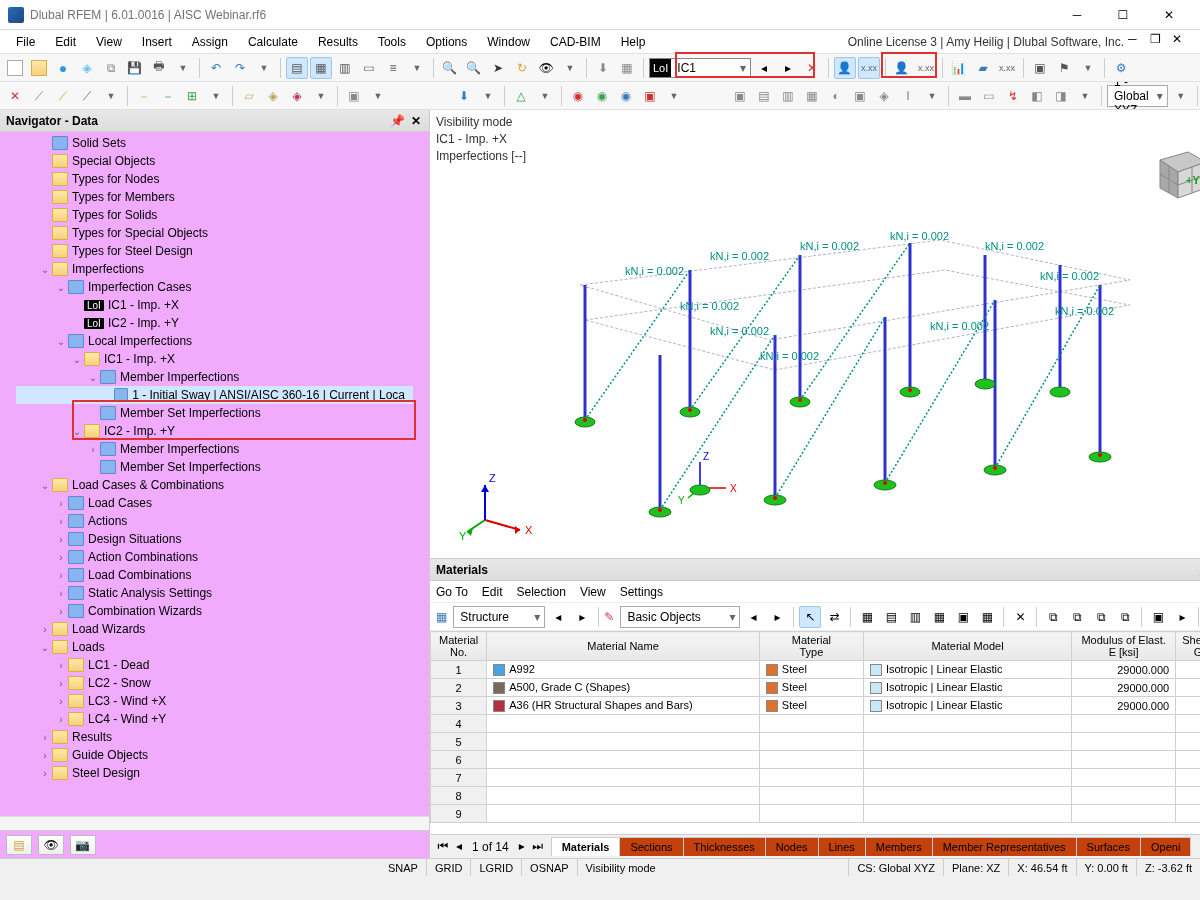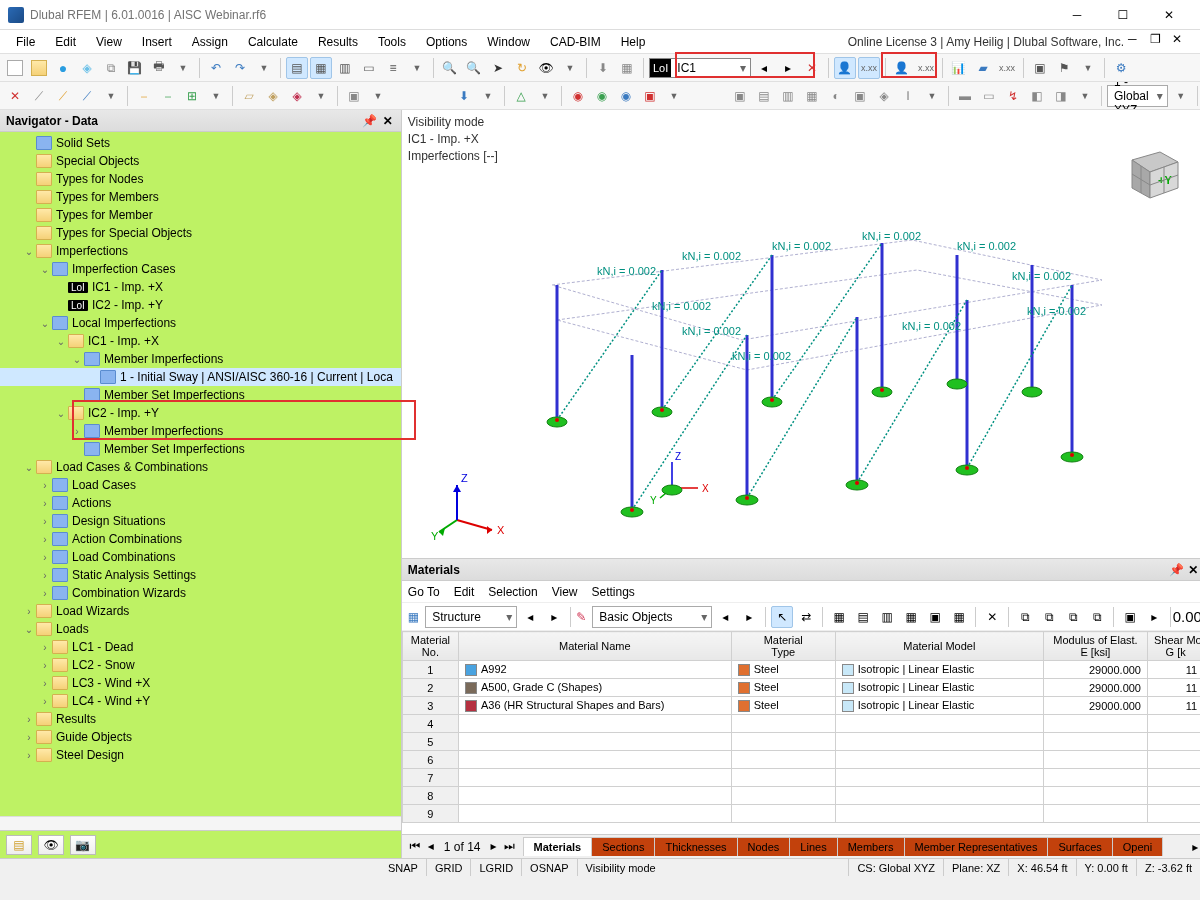--- a/index.html
+++ b/index.html
@@ -10,25 +10,25 @@
 .titlebar .winbtn { width: 46px; height: 30px; display: flex; align-items: center; justify-content: center; cursor: pointer; }
 .menubar { height: 24px; background: #fff; display: flex; align-items: center; padding: 0 6px; border-bottom: 1px solid #e0e0e0; }
 .menubar .menu-item { padding: 3px 10px; cursor: pointer; }
 .menubar .right-info { margin-left: auto; color: #333; padding-right: 4px; }
 .toolbar-row { height: 28px; background: #f7f7f7; border-bottom: 1px solid #e0e0e0; display: flex; align-items: center; padding: 0 4px; gap: 2px; overflow: hidden; }
 .tb-btn { width: 22px; height: 22px; border: 1px solid transparent; display: flex; align-items: center; justify-content: center; cursor: pointer; border-radius: 2px; flex-shrink: 0; }
 .tb-sep { width: 1px; height: 20px; background: #ccc; margin: 0 3px; flex-shrink: 0; }
 .tb-glyph { width: 16px; height: 16px; display: inline-block; }
 .highlight-red { border: 2px solid #e03030; position: absolute; pointer-events: none; z-index: 100; }
 .main-area { display: flex; height: calc(900px - 30px - 24px - 28px - 28px - 24px - 18px); }
-.navigator { width: 430px; background: #bef264; border-right: 1px solid #ccc; display: flex; flex-direction: column; }
+.navigator { width: 430px; background: #f0abfc; border-right: 1px solid #ccc; display: flex; flex-direction: column; }
 .panel-header { background: linear-gradient(#e8e8e8,#dcdcdc); height: 22px; display: flex; align-items: center; padding: 0 6px; font-weight: 600; border-bottom: 1px solid #ccc; }
 .panel-header .panel-btns { margin-left: auto; display: flex; gap: 4px; }
 .panel-header .pb { width: 14px; height: 14px; cursor: pointer; display:flex; align-items:center; justify-content:center; }
-.tree { flex: 1; overflow: auto; padding: 2px 0; font-size: 12px; }
+.tree { flex: 1; overflow: auto; padding: 2px 16px; font-size: 12px; }
 .tree-row { display: flex; align-items: center; height: 18px; padding-right: 8px; white-space: nowrap; cursor: pointer; }
 .tree-row.selected { background: #cfe8ff; }
 .twisty { width: 14px; text-align: center; color: #666; font-size: 10px; }
 .tree-icon { width: 16px; height: 14px; margin-right: 4px; display: inline-block; }
 .folder-ic { background: linear-gradient(#ffe9a8,#f5d178); border: 1px solid #d4b050; border-radius: 1px; }
 .leaf-ic { background: #8ab4f0; border: 1px solid #5a8cd0; border-radius: 1px; }
 .badge-lol { background: #000; color: #fff; font-size: 10px; padding: 0 3px; margin-right: 4px; border-radius: 1px; }
 .viewport { flex: 1; display: flex; flex-direction: column; position: relative; }
 .viewport-3d { flex: 1; background: #fff; position: relative; overflow: hidden; }
 .viewport-text { position: absolute; top: 4px; left: 6px; font-size: 12px; color: #333; line-height: 1.4; }
@@ -390,26 +390,31 @@
           <span>Types for Nodes</span>
         </div>
         <div class="tree-row" style="padding-left: 22px;">
           <span class="twisty"></span>
           <span class="tree-icon folder-ic"></span>
           <span>Types for Members</span>
         </div>
         <div class="tree-row" style="padding-left: 22px;">
           <span class="twisty"></span>
           <span class="tree-icon folder-ic"></span>
-          <span>Types for Member</span>
+          <span>Types for Solids</span>
         </div>
         <div class="tree-row" style="padding-left: 22px;">
           <span class="twisty"></span>
           <span class="tree-icon folder-ic"></span>
           <span>Types for Special Objects</span>
+        </div>
+        <div class="tree-row" style="padding-left: 22px;">
+          <span class="twisty"></span>
+          <span class="tree-icon folder-ic"></span>
+          <span>Types for Steel Design</span>
         </div>
         <div class="tree-row" style="padding-left: 22px;">
           <span class="twisty">⌄</span>
           <span class="tree-icon folder-ic"></span>
           <span>Imperfections</span>
         </div>
         <div class="tree-row" style="padding-left: 38px;">
           <span class="twisty">⌄</span>
           <span class="tree-icon leaf-ic"></span>
           <span>Imperfection Cases</span>

